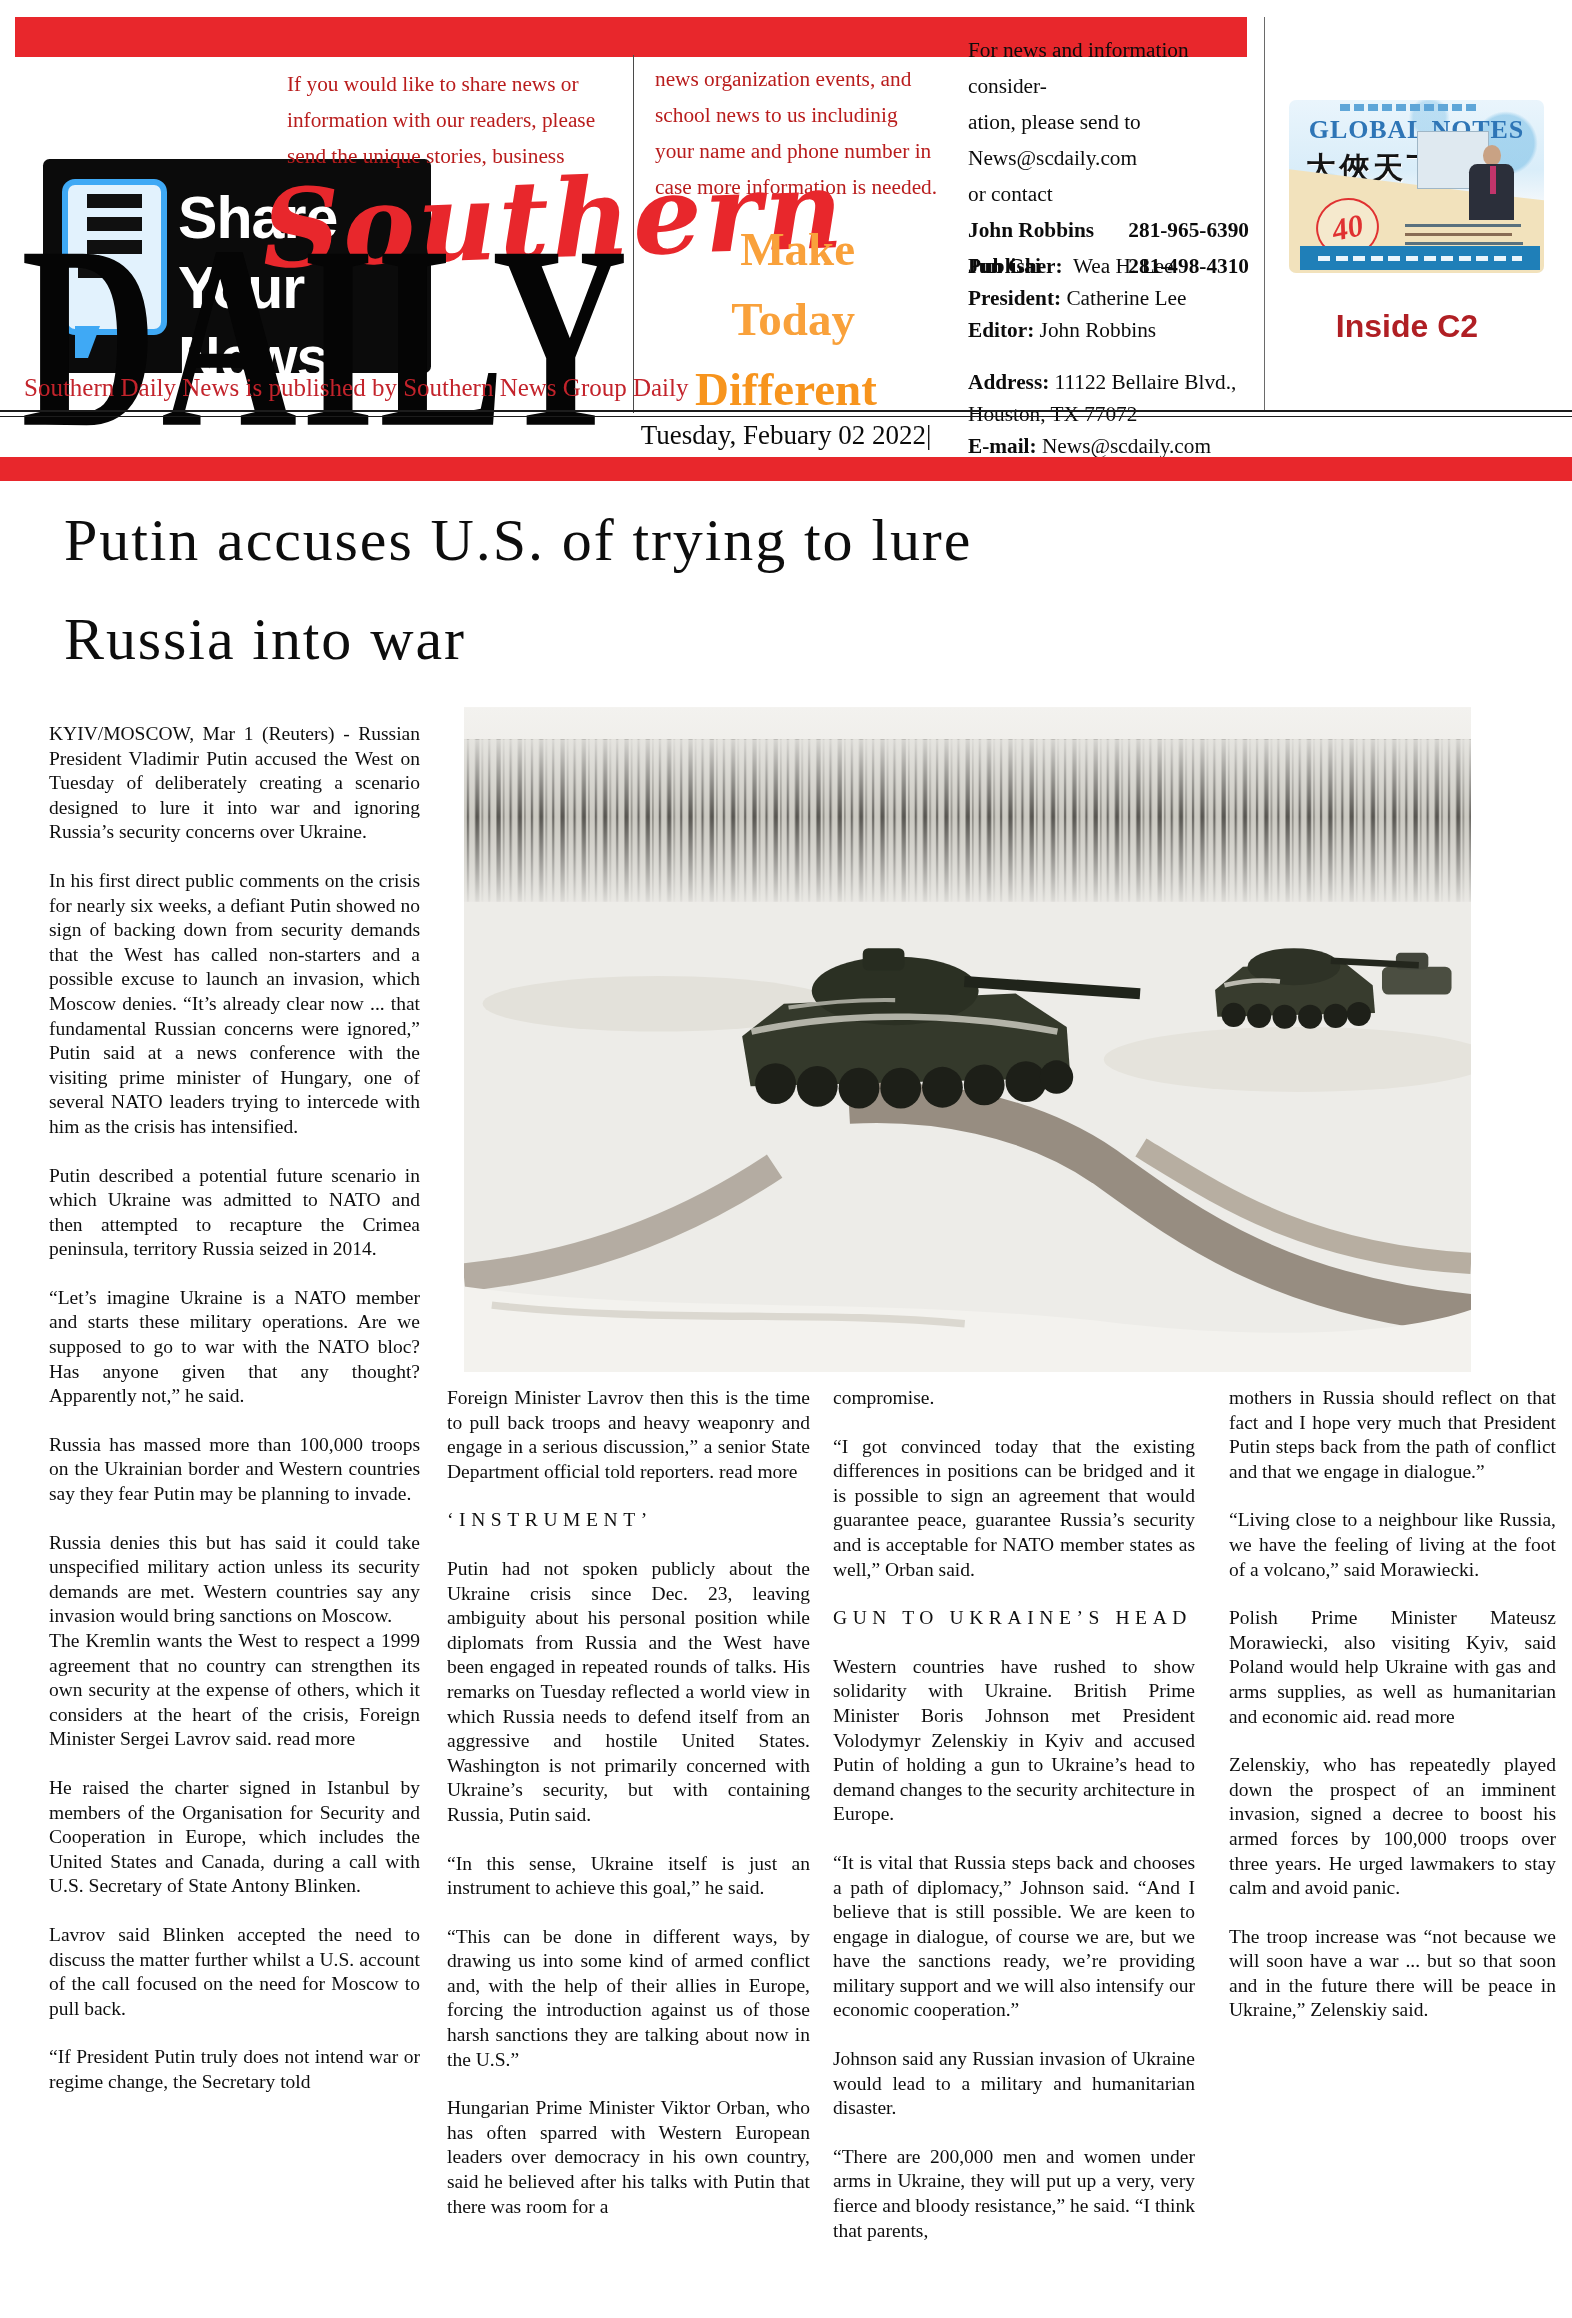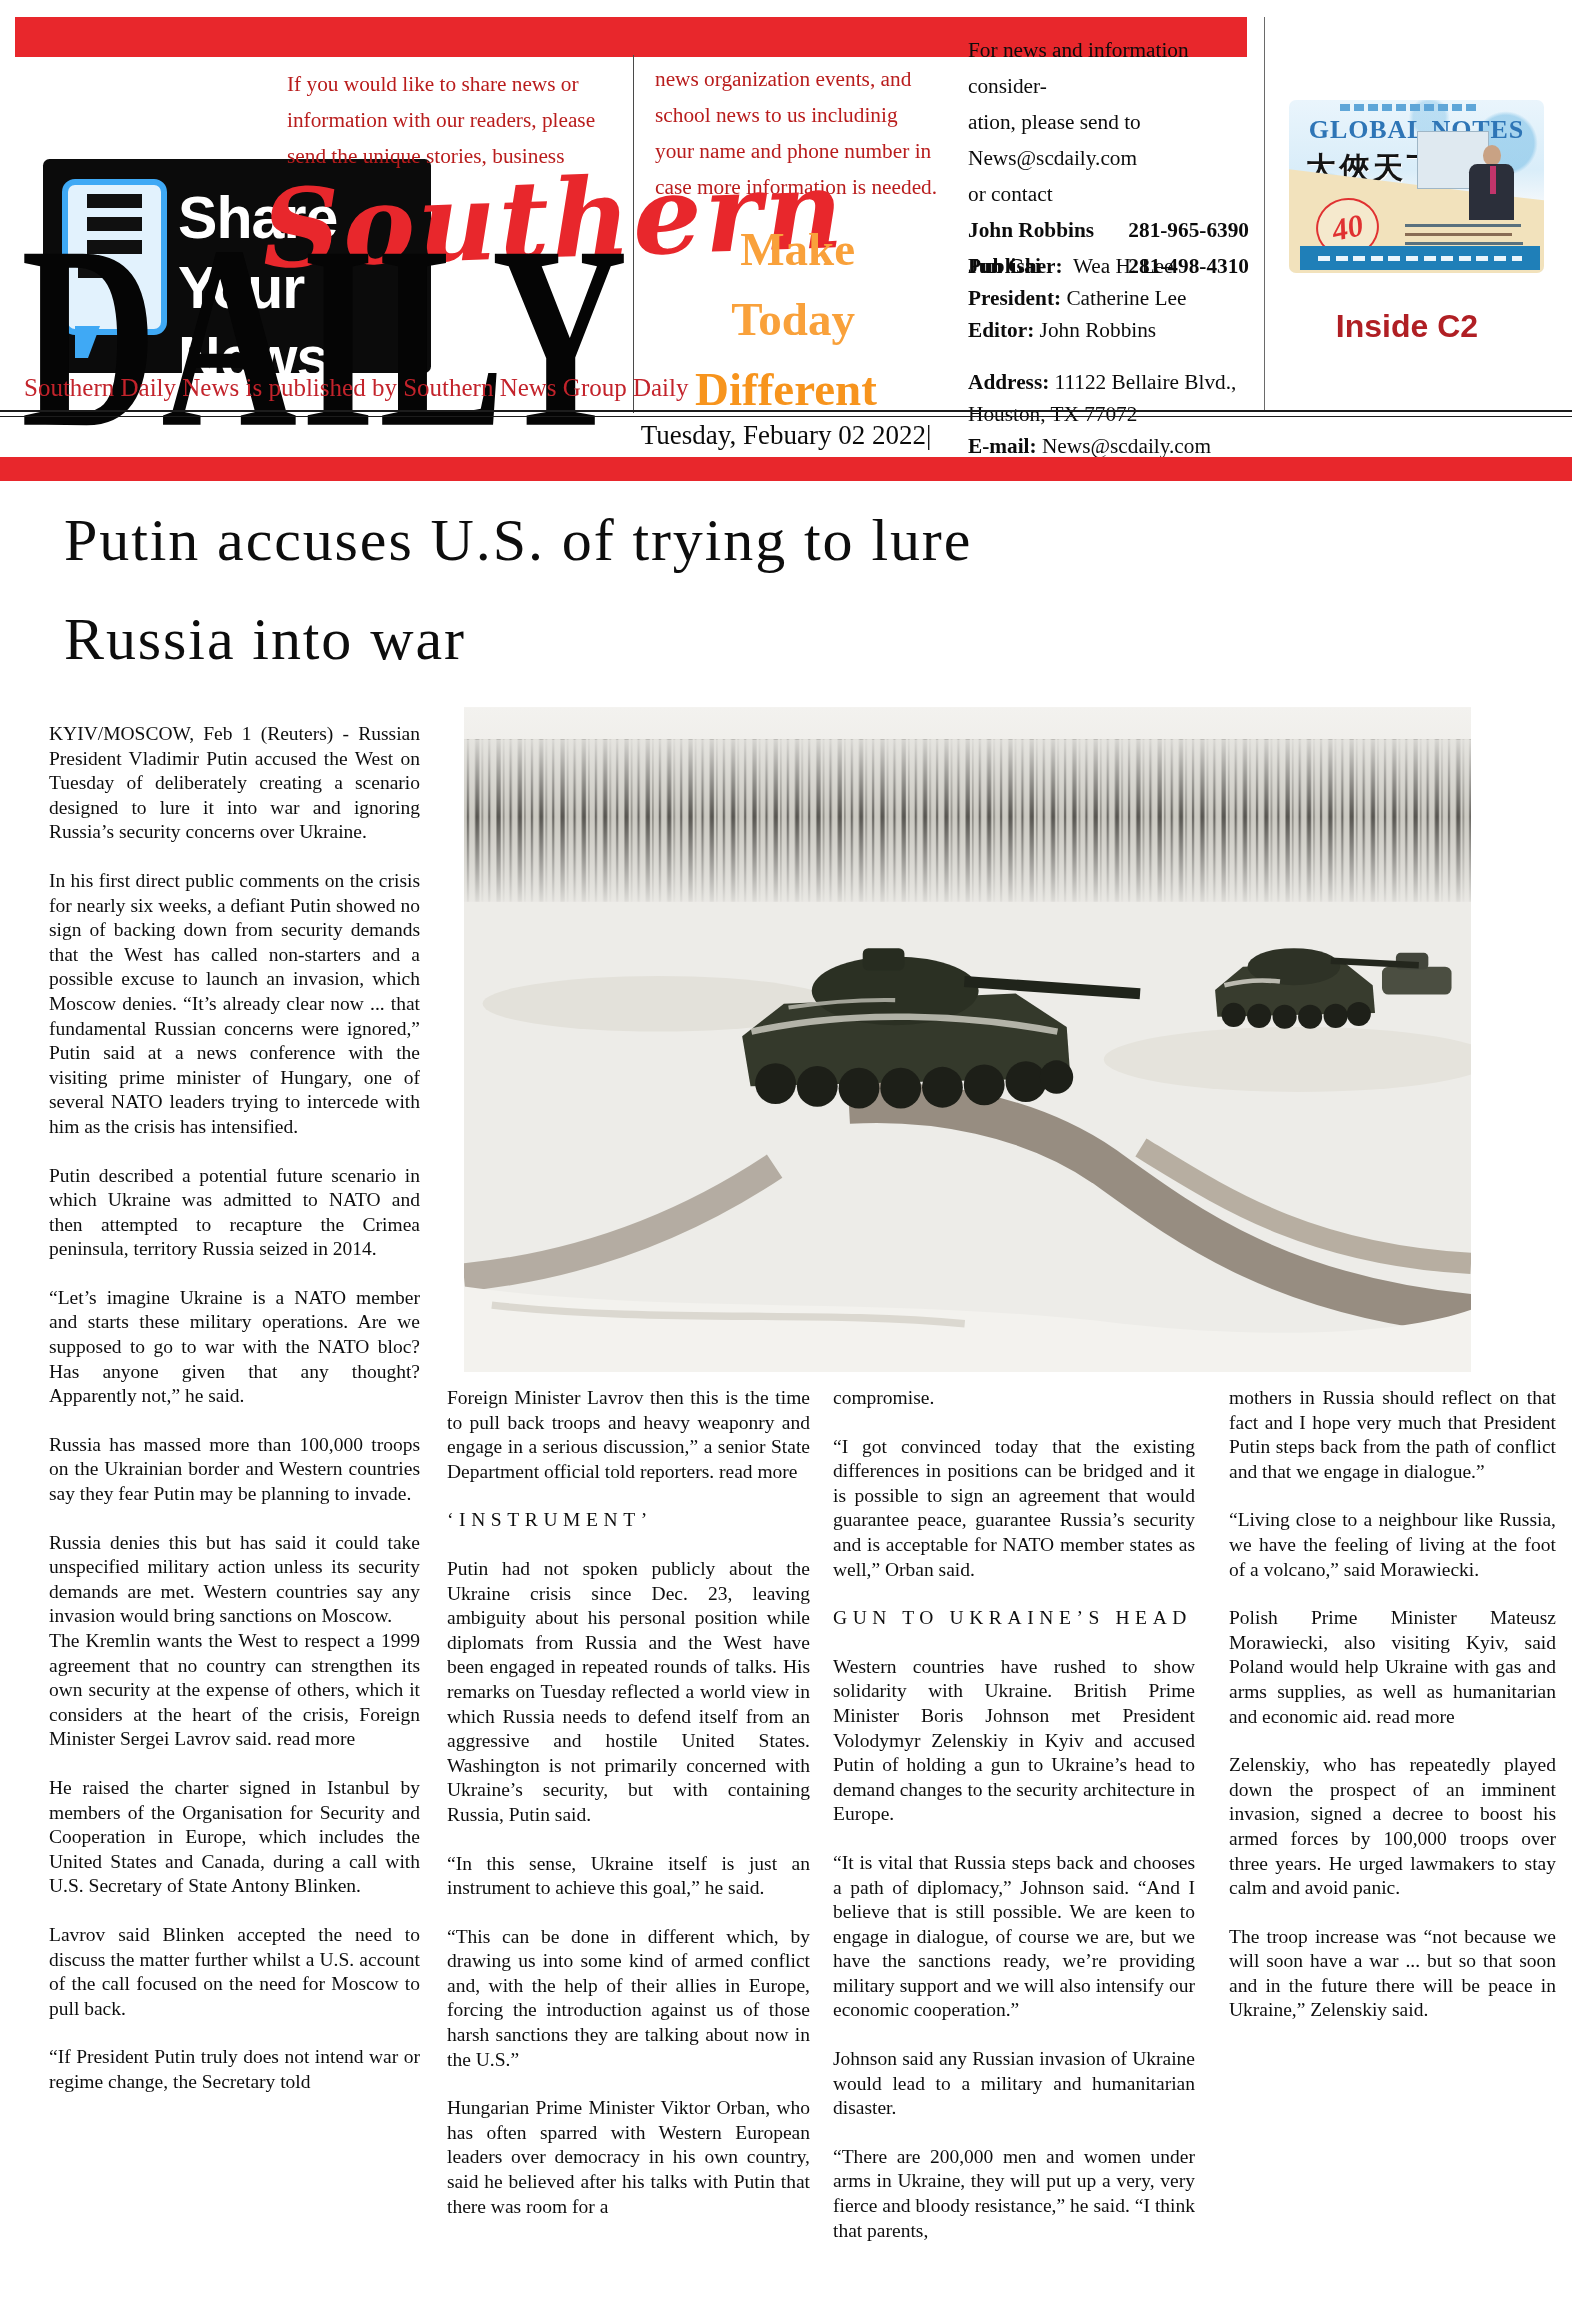--- a/index.html
+++ b/index.html
@@ -251,38 +251,38 @@
           <circle cx="1278" cy="798" r="36"></circle>
       </g>
       <path d="M620,700 Q780,665 960,668 Q1120,670 1280,700" stroke="#DEDCD3" stroke-width="14" fill="none" opacity="0.75"></path>
       <path d="M700,648 Q820,630 930,632" stroke="#D6D4CB" stroke-width="9" fill="none" opacity="0.7"></path>
     </g>
     <path d="M0,1434 L0,1250 C420,1310 920,1270 1420,1330 C1820,1372 2060,1340 2172,1300 L2172,1434 Z" fill="#F3F2EE"></path>
     <path d="M60,1290 C420,1330 760,1300 1080,1330" stroke="#DBD8D0" stroke-width="16" fill="none"></path>
   </svg>
 
   <div class="abs col col1">
-    <p>KYIV/MOSCOW, Feb 1 (Reuters) - Russian President Vladimir Putin accused the West on Tuesday of deliberately creating a scenario designed to lure it into war and ignoring Russia’s security concerns over Ukraine.</p>
+    <p>KYIV/MOSCOW, Mar 1 (Reuters) - Russian President Vladimir Putin accused the West on Tuesday of deliberately creating a scenario designed to lure it into war and ignoring Russia’s security concerns over Ukraine.</p>
     <p>In his first direct public comments on the crisis for nearly six weeks, a defiant Putin showed no sign of backing down from security demands that the West has called non-starters and a possible excuse to launch an invasion, which Moscow denies. “It’s already clear now ... that fundamental Russian concerns were ignored,” Putin said at a news conference with the visiting prime minister of Hungary, one of several NATO leaders trying to intercede with him as the crisis has intensified.</p>
     <p>Putin described a potential future scenario in which Ukraine was admitted to NATO and then attempted to recapture the Crimea peninsula, territory Russia seized in 2014.</p>
     <p>“Let’s imagine Ukraine is a NATO member and starts these military operations. Are we supposed to go to war with the NATO bloc? Has anyone given that any thought? Apparently not,” he said.</p>
     <p>Russia has massed more than 100,000 troops on the Ukrainian border and Western countries say they fear Putin may be planning to invade.</p>
     <p class="tight">Russia denies this but has said it could take unspecified military action unless its security demands are met. Western countries say any invasion would bring sanctions on Moscow.</p>
     <p>The Kremlin wants the West to respect a 1999 agreement that no country can strengthen its own security at the expense of others, which it considers at the heart of the crisis, Foreign Minister Sergei Lavrov said. read more</p>
     <p>He raised the charter signed in Istanbul by members of the Organisation for Security and Cooperation in Europe, which includes the United States and Canada, during a call with U.S. Secretary of State Antony Blinken.</p>
     <p>Lavrov said Blinken accepted the need to discuss the matter further whilst a U.S. account of the call focused on the need for Moscow to pull back.</p>
     <p>“If President Putin truly does not intend war or regime change, the Secretary told</p>
   </div>
 
   <div class="abs col col2">
     <p>Foreign Minister Lavrov then this is the time to pull back troops and heavy weaponry and engage in a serious discussion,” a senior State Department official told reporters. read more</p>
     <p class="subhead">‘INSTRUMENT’</p>
     <p>Putin had not spoken publicly about the Ukraine crisis since Dec. 23, leaving ambiguity about his personal position while diplomats from Russia and the West have been engaged in repeated rounds of talks. His remarks on Tuesday reflected a world view in which Russia needs to defend itself from an aggressive and hostile United States. Washington is not primarily concerned with Ukraine’s security, but with containing Russia, Putin said.</p>
     <p>“In this sense, Ukraine itself is just an instrument to achieve this goal,” he said.</p>
-    <p>“This can be done in different which, by drawing us into some kind of armed conflict and, with the help of their allies in Europe, forcing the introduction against us of those harsh sanctions they are talking about now in the U.S.”</p>
+    <p>“This can be done in different ways, by drawing us into some kind of armed conflict and, with the help of their allies in Europe, forcing the introduction against us of those harsh sanctions they are talking about now in the U.S.”</p>
     <p>Hungarian Prime Minister Viktor Orban, who has often sparred with Western European leaders over democracy in his own country, said he believed after his talks with Putin that there was room for a</p>
   </div>
 
   <div class="abs col col3">
     <p>compromise.</p>
     <p>“I got convinced today that the existing differences in positions can be bridged and it is possible to sign an agreement that would guarantee peace, guarantee Russia’s security and is acceptable for NATO member states as well,” Orban said.</p>
     <p class="subhead">GUN TO UKRAINE’S HEAD</p>
     <p>Western countries have rushed to show solidarity with Ukraine. British Prime Minister Boris Johnson met President Volodymyr Zelenskiy in Kyiv and accused Putin of holding a gun to Ukraine’s head to demand changes to the security architecture in Europe.</p>
     <p>“It is vital that Russia steps back and chooses a path of diplomacy,” Johnson said. “And I believe that is still possible. We are keen to engage in dialogue, of course we are, but we have the sanctions ready, we’re providing military support and we will also intensify our economic cooperation.”</p>
     <p>Johnson said any Russian invasion of Ukraine would lead to a military and humanitarian disaster.</p>

